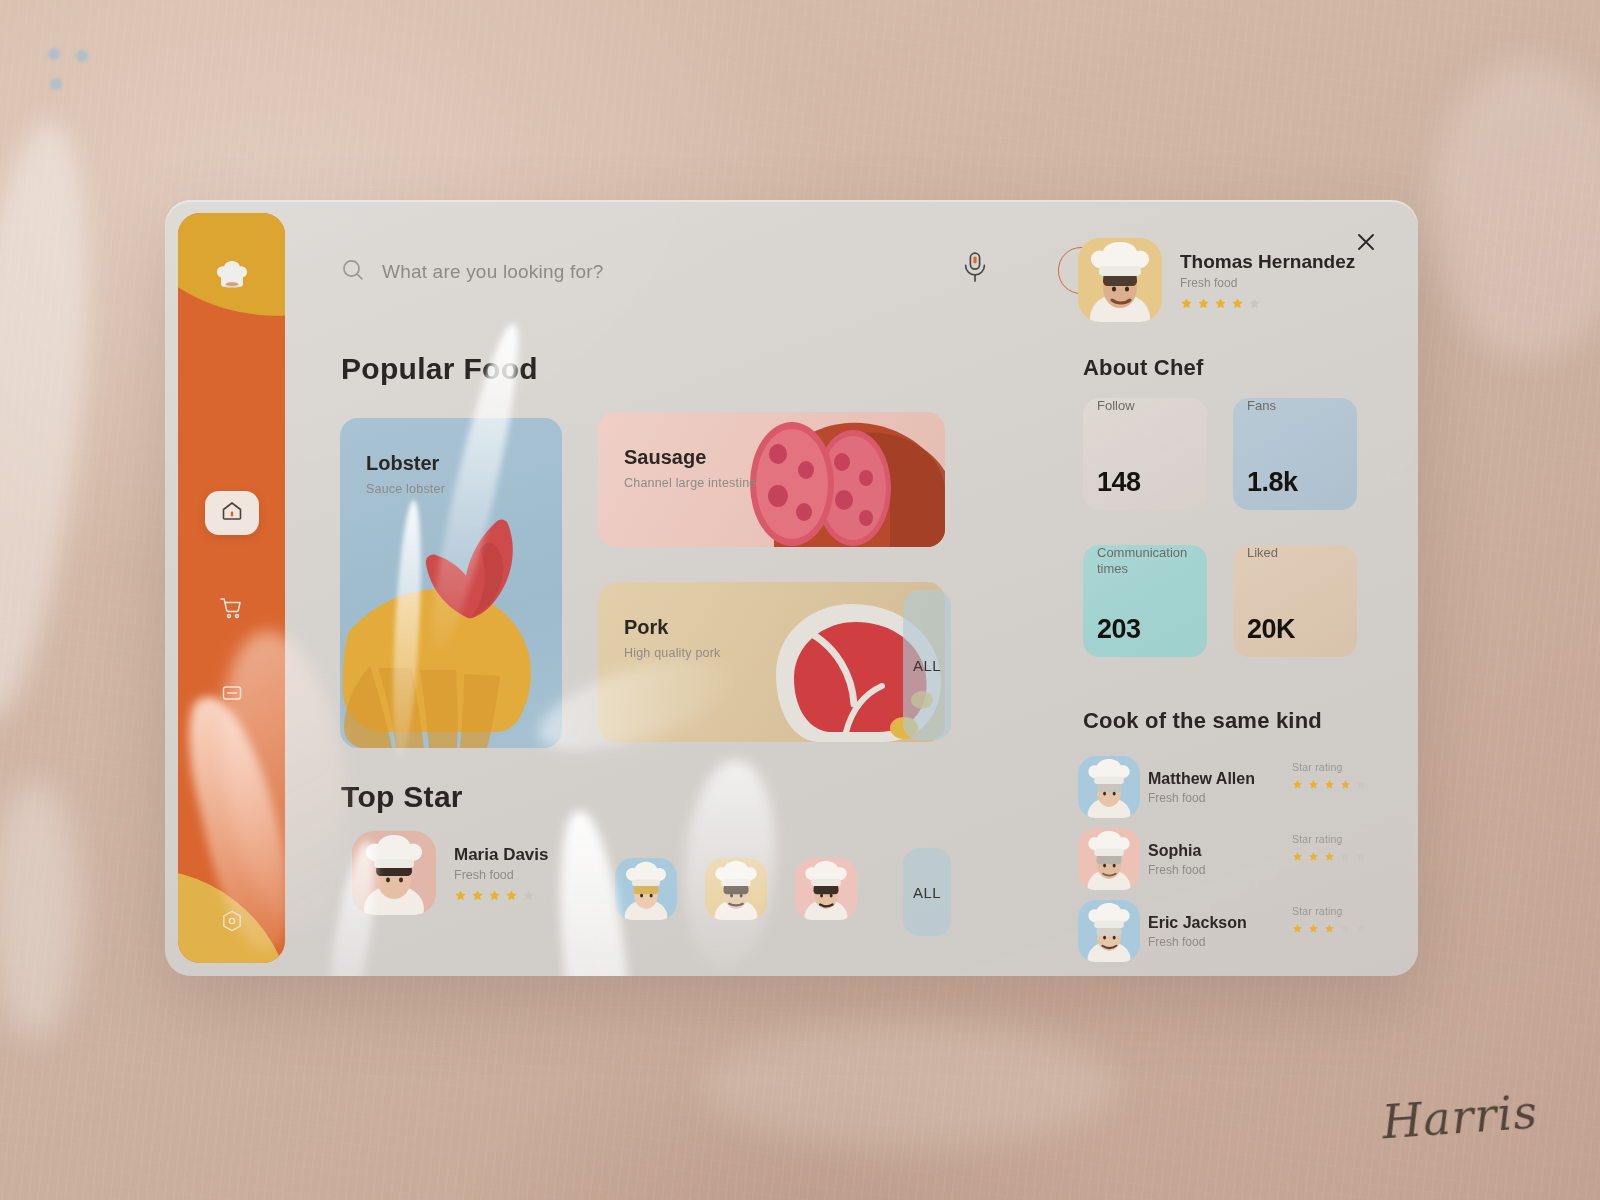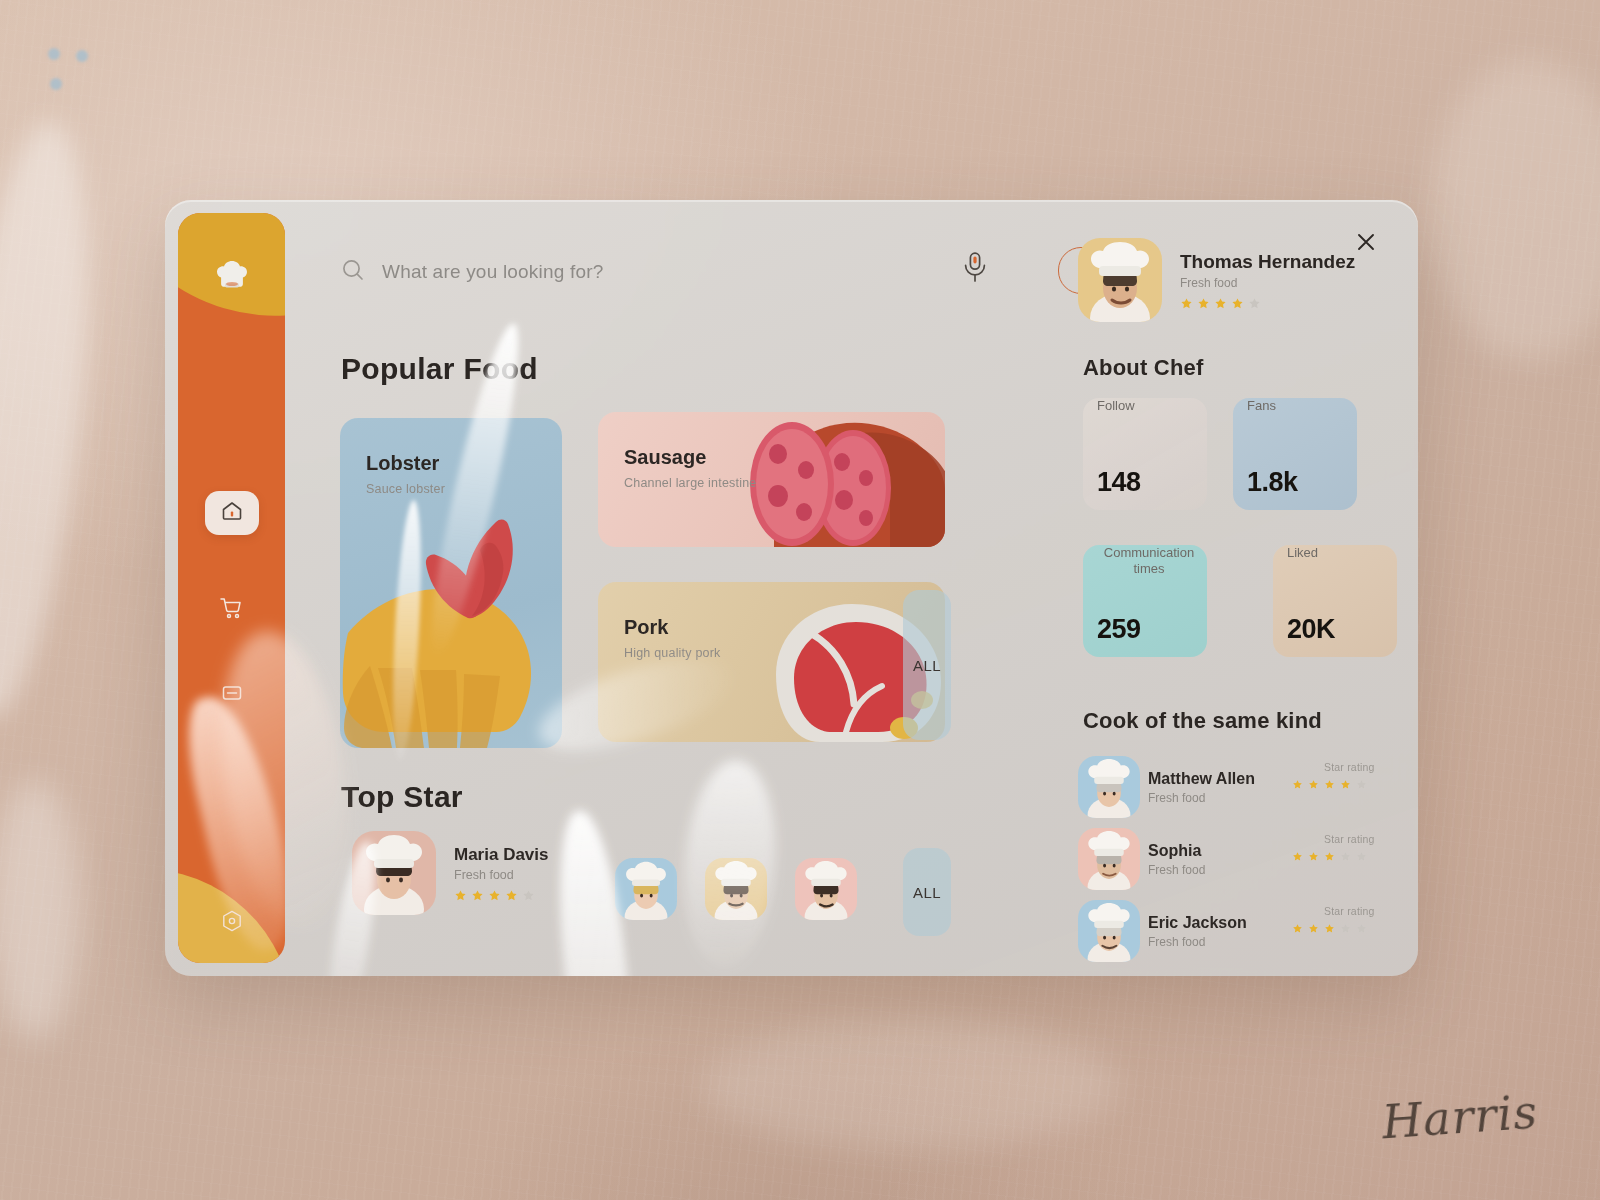--- a/index.html
+++ b/index.html
@@ -155,33 +155,33 @@
 
   
   .stat{
     position:absolute;width:124px;height:112px;border-radius:16px;
     cursor:pointer;
   }
   .stat .s-label{position:absolute;left:14px;top:0;font-size:13px;color:#6e6a66;line-height:16px;width:104px;}
   .stat .s-value{position:absolute;left:14px;bottom:12px;font-size:27px;font-weight:800;color:#16130f;letter-spacing:-.5px;}
   .st-follow{left:918px;top:198px;background:linear-gradient(150deg,rgba(226,218,213,.75),rgba(216,207,202,.55));}
   .st-fans{left:1068px;top:198px;background:linear-gradient(150deg,#b9cad6,#adc0ce);}
-  .st-comm{left:918px;top:345px;background:linear-gradient(150deg,#a8d6d4,#9ed0cd);text-align:center;}
-  .st-liked{left:1068px;top:345px;background:linear-gradient(150deg,#e0cdb8,#d8c2ab);margin-left:40px;}
+  .st-comm{left:918px;top:345px;background:linear-gradient(150deg,#a8d6d4,#9ed0cd);}
+  .st-liked{left:1068px;top:345px;background:linear-gradient(150deg,#e0cdb8,#d8c2ab);}
 
   
   .cook-row{
     position:absolute;left:913px;width:330px;height:64px;
     display:flex;align-items:center;gap:8px;cursor:pointer;
   }
   .cook-1{top:555px;} .cook-2{top:627px;} .cook-3{top:699px;}
   .cook-name{font-size:16px;font-weight:600;color:#2d2825;}
   .cook-role{font-size:12px;color:#8e8a85;margin-top:3px;}
   .cook-rate{position:absolute;right:0;top:6px;width:116px;}
-  .rate-label{font-size:10.5px;color:#9b9792;letter-spacing:.2px;margin-left:32px;}
+  .rate-label{font-size:10.5px;color:#9b9792;letter-spacing:.2px;}
   .rate-stars{display:flex;gap:5px;margin-top:6px;}
 
   
   .star{width:13px;height:13px;display:block;}
   .star.sm{width:11px;height:11px;}
 
   
   .glare{position:absolute;pointer-events:none;}
   .g1{left:290px;top:120px;width:40px;height:340px;background:linear-gradient(180deg,rgba(255,255,255,.95),rgba(255,255,255,.35) 60%,rgba(255,255,255,0));filter:blur(3px);transform:rotate(7deg) skewX(-6deg);border-radius:50%;}
   .g2{left:400px;top:610px;width:62px;height:330px;background:linear-gradient(185deg,rgba(255,255,255,.95),rgba(255,255,255,.3));filter:blur(5px);transform:rotate(-5deg);border-radius:45% 55% 50% 50%;}
@@ -472,21 +472,21 @@
   <div class="stat st-follow">
     <div class="s-label">Follow</div>
     <div class="s-value">148</div>
   </div>
   <div class="stat st-fans">
     <div class="s-label">Fans</div>
     <div class="s-value">1.8k</div>
   </div>
   <div class="stat st-comm">
     <div class="s-label">Communication times</div>
-    <div class="s-value">259</div>
+    <div class="s-value">203</div>
   </div>
   <div class="stat st-liked">
     <div class="s-label">Liked</div>
     <div class="s-value">20K</div>
   </div>
 
   <div class="h-right h-cook">Cook of the same kind</div>
 
   <div class="cook-row cook-1">
     <div class="avatar avatar-sm" style="background:#a9cadd;">

